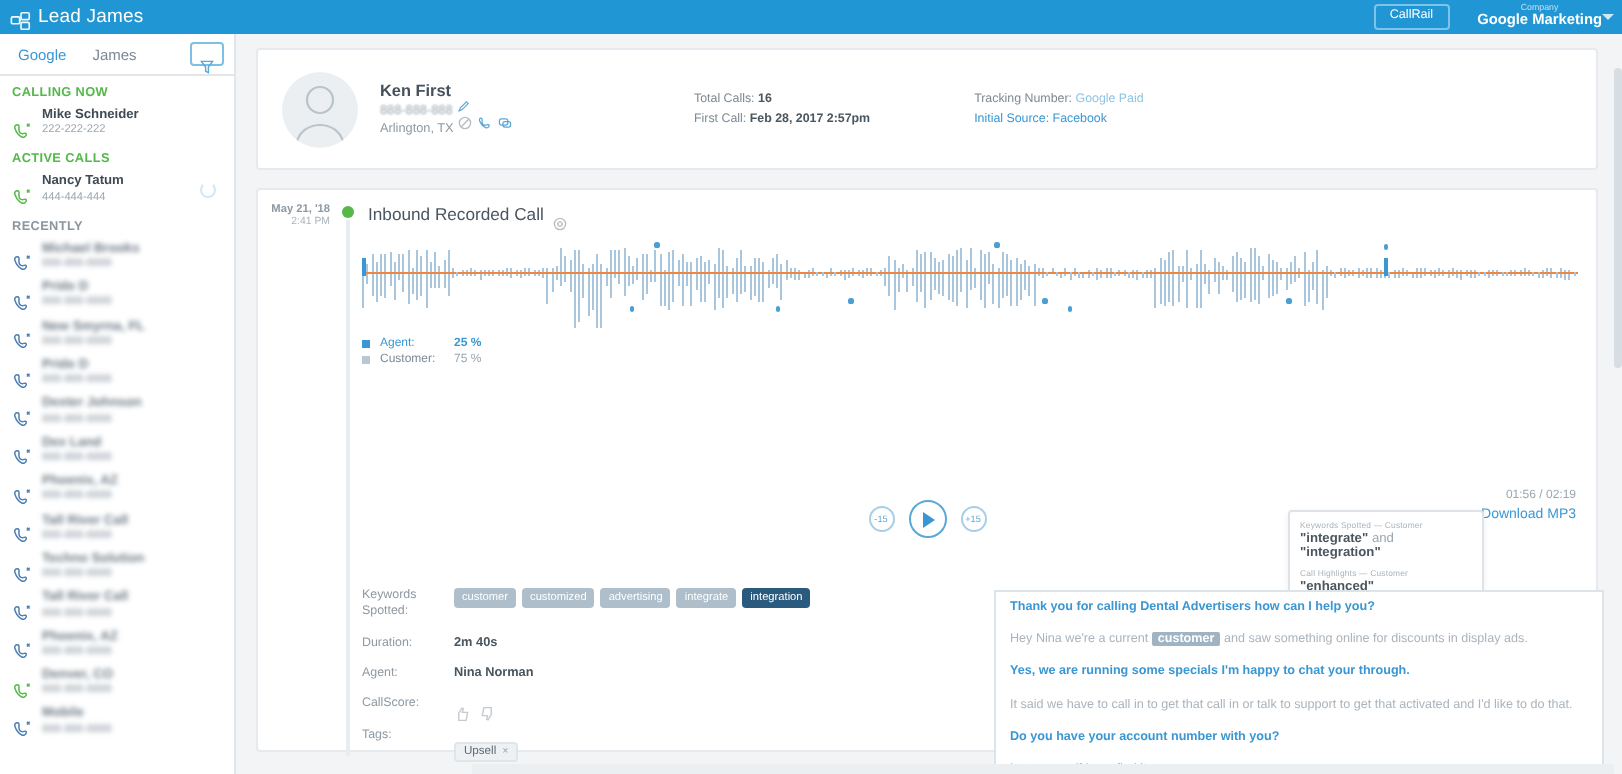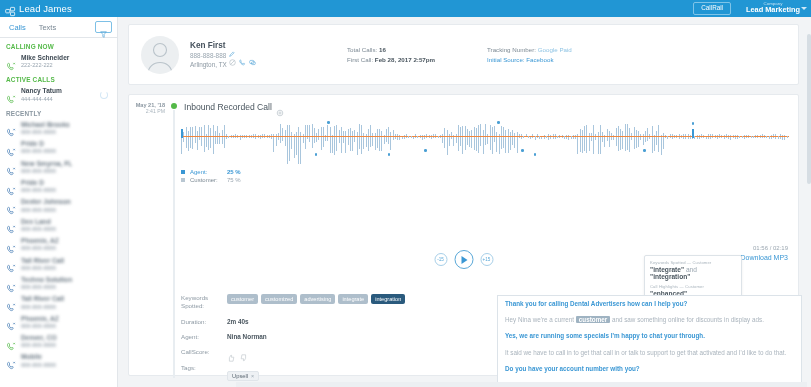--- a/index.html
+++ b/index.html
@@ -255,32 +255,32 @@
               <path d="M7 7.5h1"></path>
             </g>
           </svg>
       </span>
       <span class="logo-text">Lead James</span>
     </div>
     <div class="topbar-right">
       <div class="callrail-btn">CallRail</div>
       <div class="acct">
         <span class="acct-sub">Company</span>
-        <span class="acct-main">Lead Marketing</span>
+        <span class="acct-main">Google Marketing</span>
         <span class="caret"></span>
       </div>
     </div>
   </div>
 
   <div class="body-row">
 
     <div class="sidebar">
       <div class="tabs-row">
-        <div class="tab">Calls</div>
-        <div class="tab inactive">Texts</div>
+        <div class="tab">Google</div>
+        <div class="tab inactive">James</div>
         <div class="filter-btn">
           <span class="funnel">
             <svg viewBox="0 0 10 10" width="7" height="7">
                 <path d="M1 1h8L6 5v4L4 8V5z" fill="none" stroke="#5aa8d8" stroke-width="1"></path>
               </svg>
           </span>
         </div>
       </div>
       <div id="sidebar-sections">
           <div class="section-head green">CALLING NOW</div>

